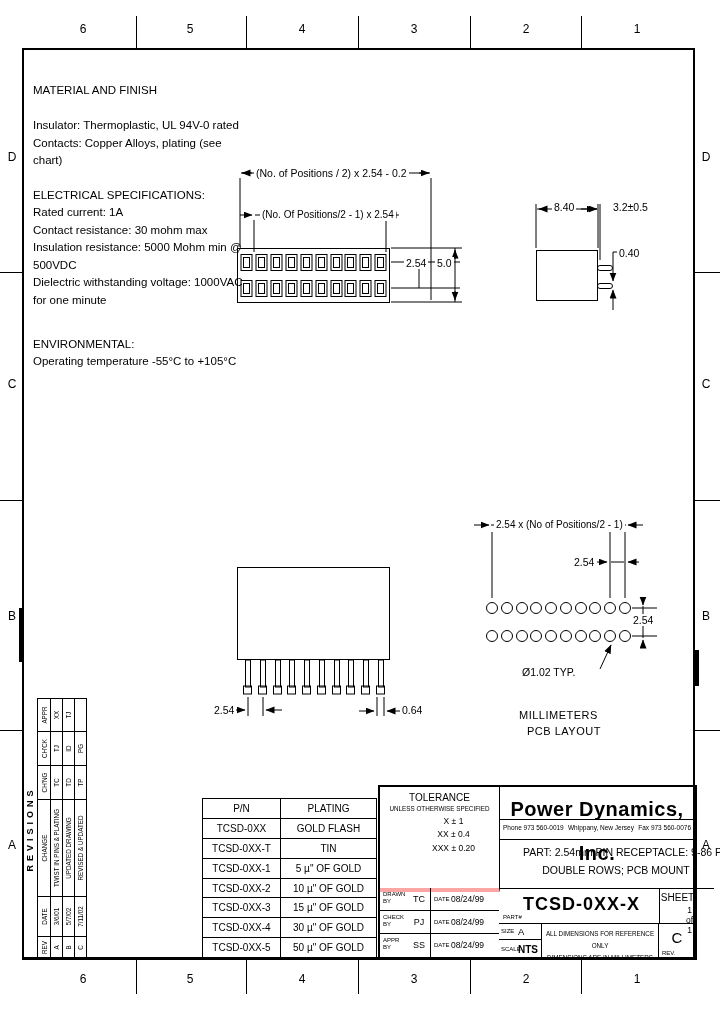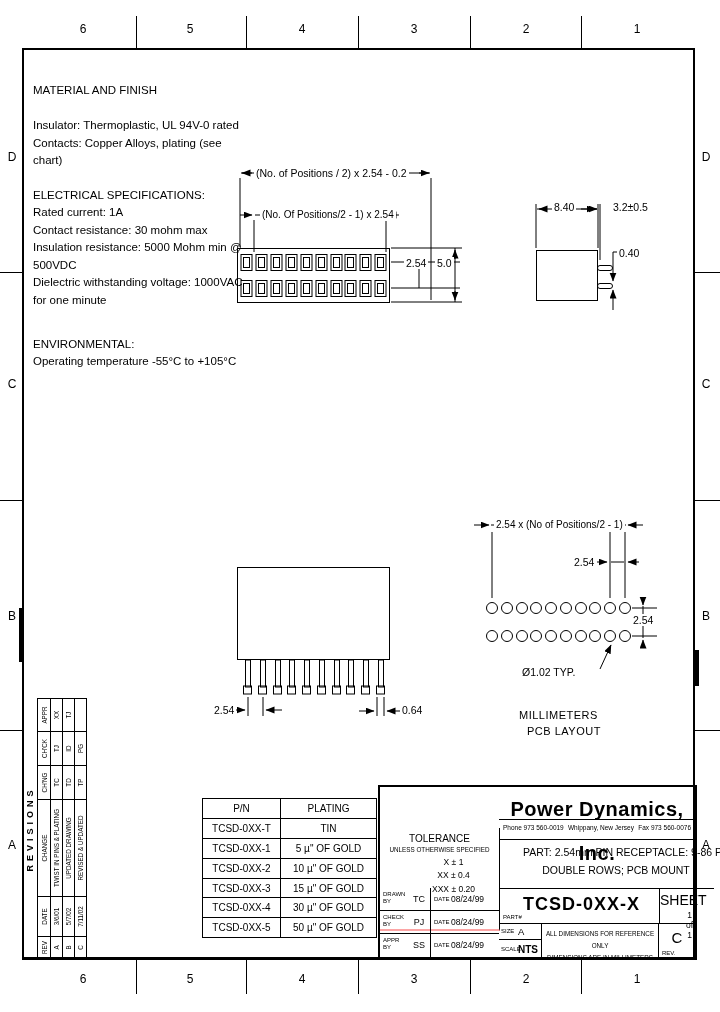--- a/index.html
+++ b/index.html
@@ -15,42 +15,42 @@
   .dim{position:absolute;font-size:10.5px;line-height:12px;background:#fff;padding:0 2px;white-space:nowrap;}
   .dim.sm{font-size:10px;}
   svg.lines{position:absolute;left:0;top:0;}
   
   .plating{position:absolute;left:202px;top:798px;width:175px;}
   .plating table{border-collapse:collapse;width:175px;table-layout:fixed;}
   .plating td{border:1px solid #000;height:18.9px;text-align:center;font-size:10px;padding:0;white-space:nowrap;overflow:hidden;}
   
   .titleblock{position:absolute;left:378px;top:785px;width:319px;height:175px;
               border:2px solid #000;box-sizing:border-box;}
-  .tb-tol{position:absolute;left:0;top:0;width:119px;height:101px;border-right:1px solid #000;border-bottom:2px solid #fca5a5;text-align:center;margin-top:41px;}
+  .tb-tol{position:absolute;left:0;top:0;width:119px;height:101px;border-right:1px solid #000;border-bottom:4px solid #fca5a5;text-align:center;}
   .tol-title{font-size:10px;margin-top:5px;}
   .tol-sub{font-size:6.3px;margin-top:2px;}
   .tol-line{font-size:8.5px;margin-top:3.5px;padding-left:28px;}
   .tb-sign{position:absolute;left:0;top:101px;width:119px;height:70px;}
   .sign-row{display:flex;height:23px;border-bottom:1px solid #000;box-sizing:border-box;}
   .sign-row:last-child{border-bottom:none;}
   .s-label{width:28px;font-size:6px;line-height:7px;padding:3px 0 0 3px;box-sizing:border-box;}
   .s-init{width:23px;font-size:9px;line-height:22px;text-align:center;border-right:1px solid #000;box-sizing:border-box;}
   .s-datelabel{width:20px;font-size:6px;line-height:22px;padding-left:3px;box-sizing:border-box;}
   .s-dateval{font-size:8.5px;line-height:22px;}
   .tb-co{position:absolute;left:119px;top:0;width:196px;height:52px;border-bottom:1px solid #000;}
   .co-name{font-size:20px;font-weight:bold;text-align:center;height:32px;line-height:44px;border-bottom:1px solid #000;letter-spacing:0.5px;}
   .co-contact{display:flex;justify-content:space-between;font-size:6.5px;padding:4px 4px 0 4px;}
   .tb-part{position:absolute;left:119px;top:52px;width:196px;height:49px;border-bottom:1px solid #000;padding-left:19px;}
   .pd1{font-size:10.5px;padding:7px 0 0 5px;white-space:nowrap;}
   .pd2{font-size:10.5px;text-align:center;margin-top:6px;}
   .tb-num{position:absolute;left:119px;top:101px;width:196px;height:35px;border-bottom:1px solid #000;}
   .num-label{position:absolute;left:4px;bottom:3px;font-size:6px;}
   .num-val{position:absolute;left:10px;width:145px;top:6px;text-align:center;font-size:18px;font-weight:bold;letter-spacing:1px;}
   .sheet-cell{position:absolute;right:0;top:0;width:36px;height:35px;border-left:1px solid #000;text-align:center;box-sizing:border-box;}
-  .sheet-w{font-size:14px;margin-top:4px;}
+  .sheet-w{font-size:10px;margin-top:4px;}
   .sheet-n{font-size:8.5px;margin-top:2px;margin-left:24px;}
   .tb-foot{position:absolute;left:119px;top:136px;width:196px;height:35px;}
   .size-scale{position:absolute;left:0;top:0;width:43px;height:35px;border-right:1px solid #000;box-sizing:border-box;}
   .ss-row{height:17px;border-bottom:1px solid #000;display:flex;align-items:center;box-sizing:border-box;}
   .ss-row:last-child{border-bottom:none;height:18px;}
   .ss-lab{font-size:6px;padding-left:2px;width:17px;}
   .ss-val{font-size:9.5px;}
   .ss-val.b{font-weight:bold;font-size:10px;}
   .notes{position:absolute;left:43px;top:0;width:116px;height:35px;text-align:center;font-size:6.3px;line-height:12px;padding-top:5px;box-sizing:border-box;}
   .rev-cell{position:absolute;right:0;top:0;width:37px;height:35px;border-left:1px solid #000;box-sizing:border-box;}
@@ -286,20 +286,24 @@
   <div class="cap" style="left:527px;top:725px">PCB LAYOUT</div>
 
   <div class="plating">
     <table>
       <tbody>
           <tr>
         <td style="width:77px">P/N</td>
         <td>PLATING</td>
       </tr>
       <tr>
+            <td>TCSD-0XX</td>
+            <td>GOLD FLASH</td>
+          </tr>
+      <tr>
             <td>TCSD-0XX-T</td>
             <td>TIN</td>
           </tr>
       <tr>
             <td>TCSD-0XX-1</td>
             <td>5 µ" OF GOLD</td>
           </tr>
       <tr>
             <td>TCSD-0XX-2</td>
             <td>10 µ" OF GOLD</td>

